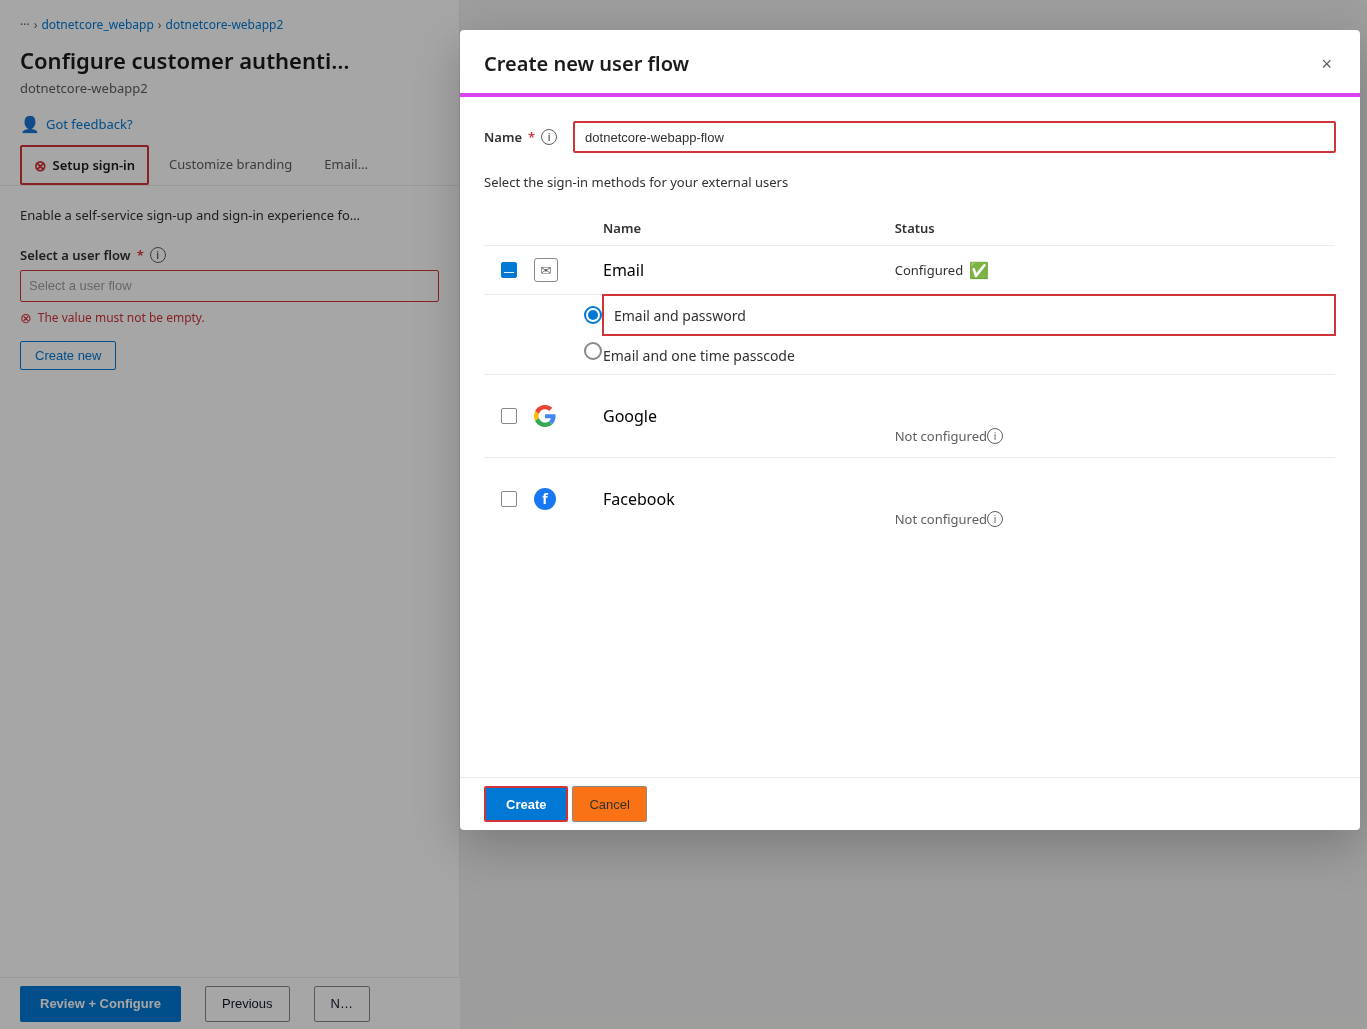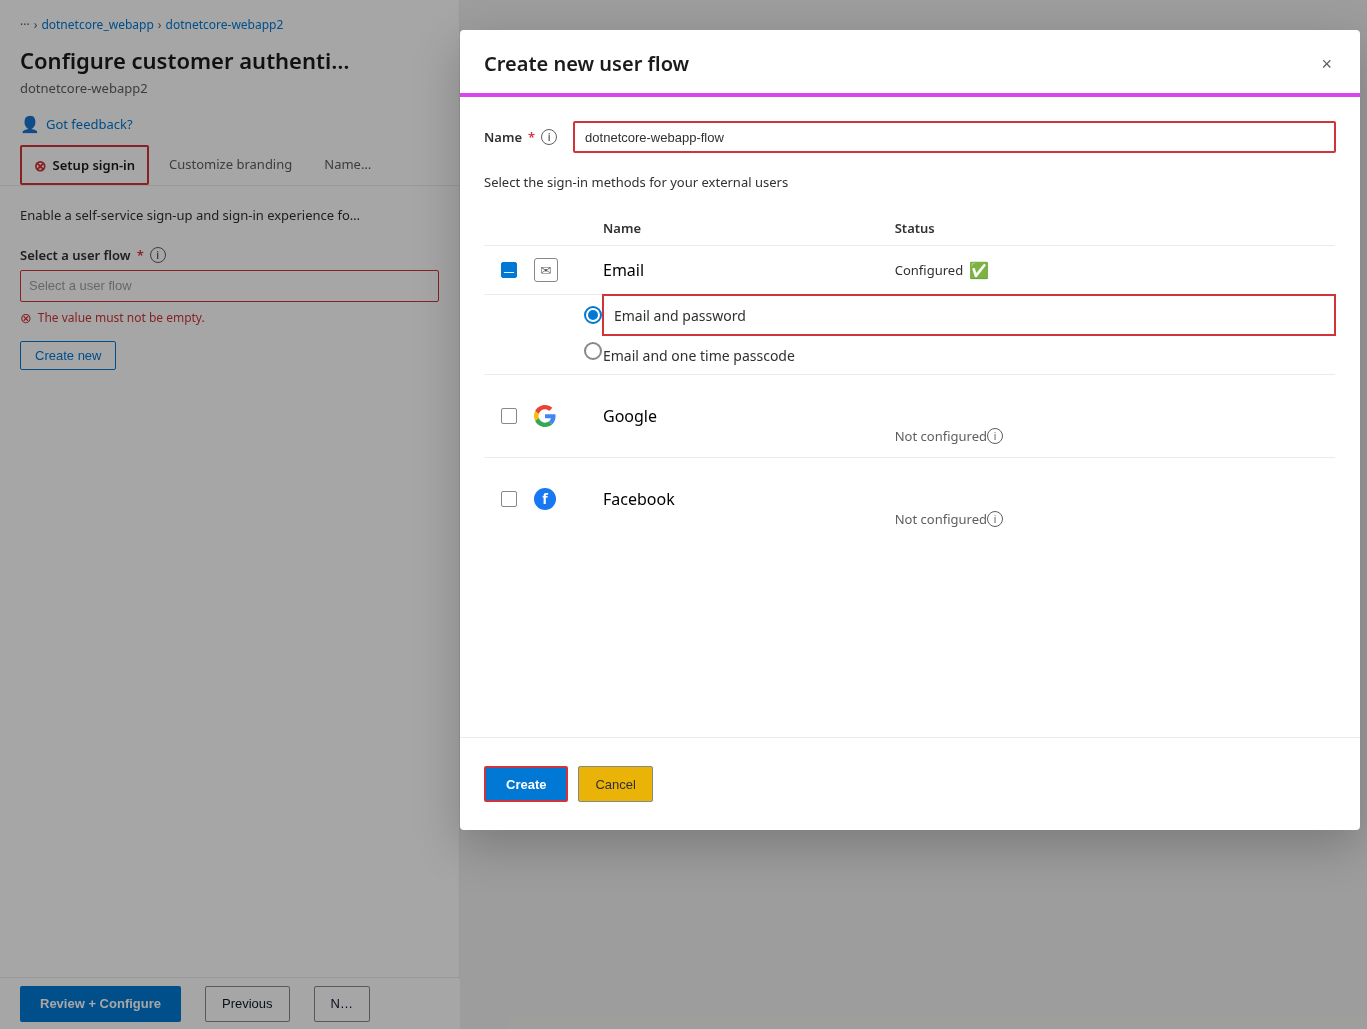--- a/index.html
+++ b/index.html
@@ -437,43 +437,43 @@
       display: flex;
       align-items: center;
       justify-content: center;
       color: #fff;
       font-size: 14px;
       font-weight: 700;
     }
 
     
     .modal-footer {
-      padding: 28px 24px;
+      padding: 8px 24px;
       border-top: 1px solid #edebe9;
       display: flex;
       align-items: center;
-      gap: 10px;
+      gap: 4px;
     }
 
     .btn-create {
       height: 36px;
       padding: 0 20px;
       background: #0078d4;
       color: #fff;
       border: 2px solid #d13438;
       border-radius: 2px;
       font-size: 13px;
       font-weight: 600;
       cursor: pointer;
     }
 
     .btn-cancel {
       height: 36px;
       padding: 0 16px;
-      background: #eab308;
+      background: #f97316;
       color: #323130;
       border: 1px solid #8a8886;
       border-radius: 2px;
       font-size: 13px;
       cursor: pointer;
     }
 
     .person-icon {
       font-size: 16px;
       color: #0078d4;
@@ -502,21 +502,21 @@
 
   <div class="tabs-row">
     <div class="tab error-tab">
       <span class="tab-error-icon">⊗</span>
       <span>Setup sign-in</span>
     </div>
     <div class="tab">
       <span>Customize branding</span>
     </div>
     <div class="tab">
-      <span>Name…</span>
+      <span>Email…</span>
     </div>
   </div>
 
   <div class="panel-content">
     <div class="panel-desc">Enable a self-service sign-up and sign-in experience fo…</div>
 
     <div class="field-label">
       <span>Select a user flow</span>
       <span class="required">*</span>
       <span class="info-icon">i</span>

